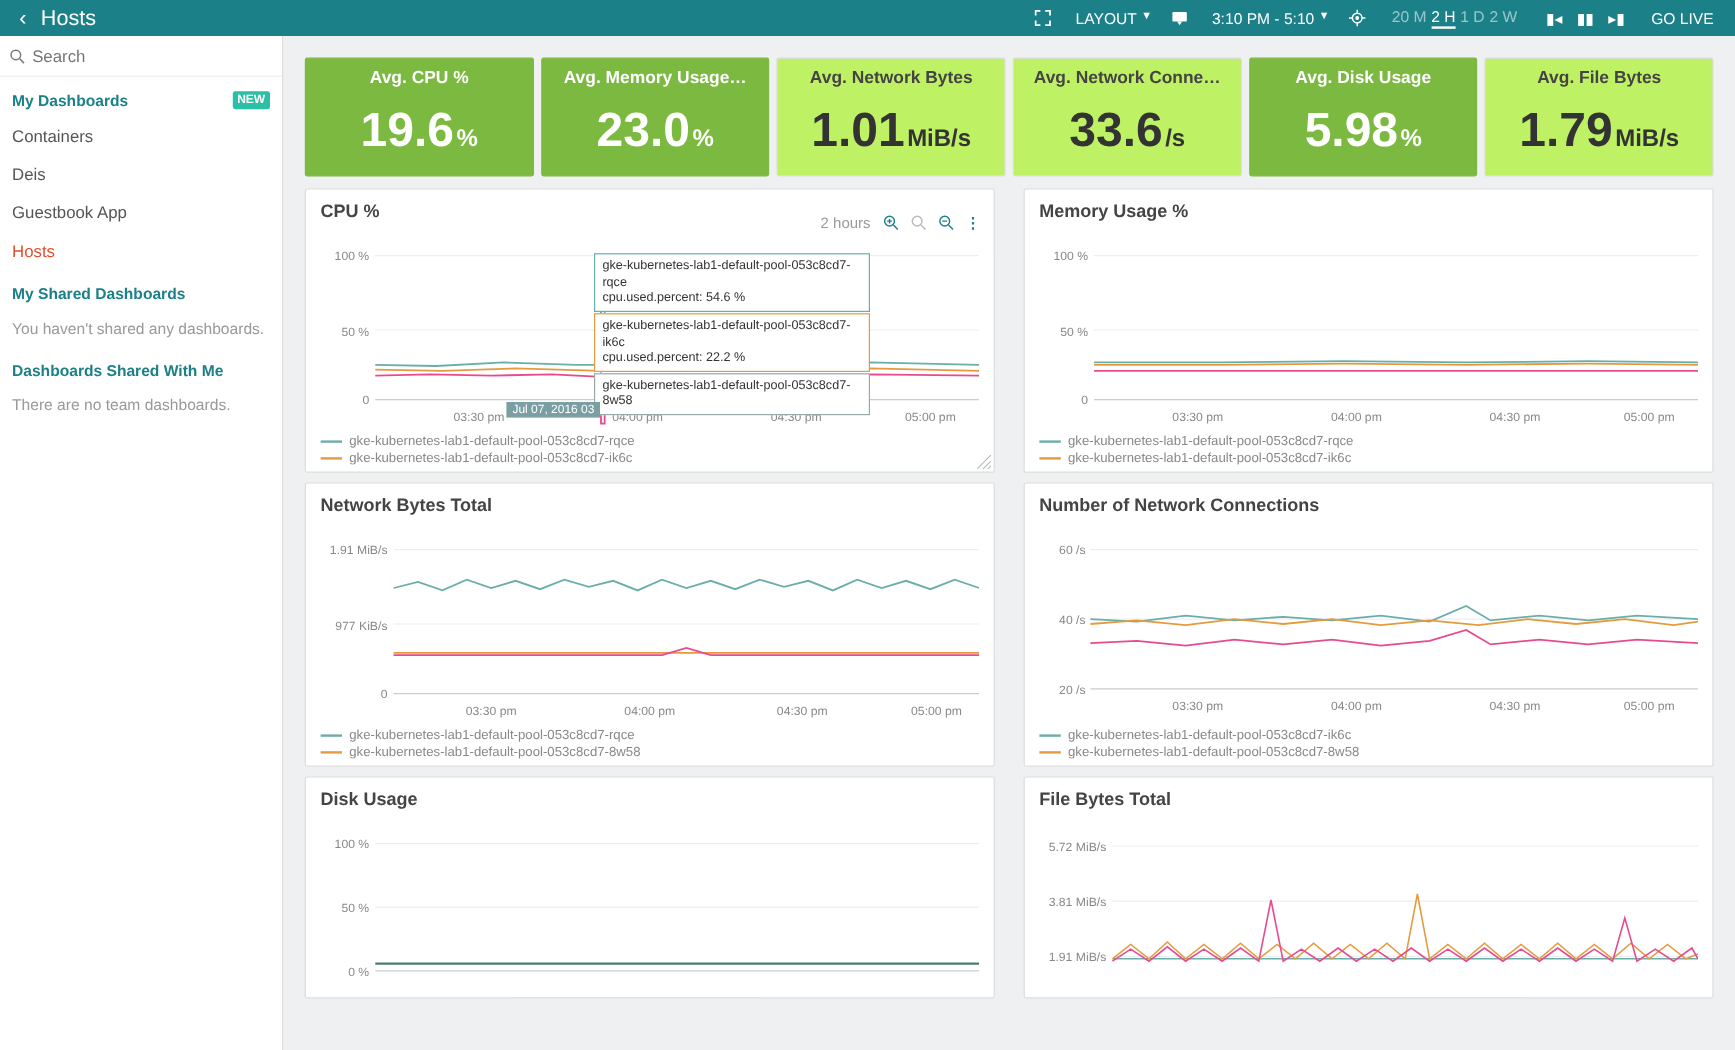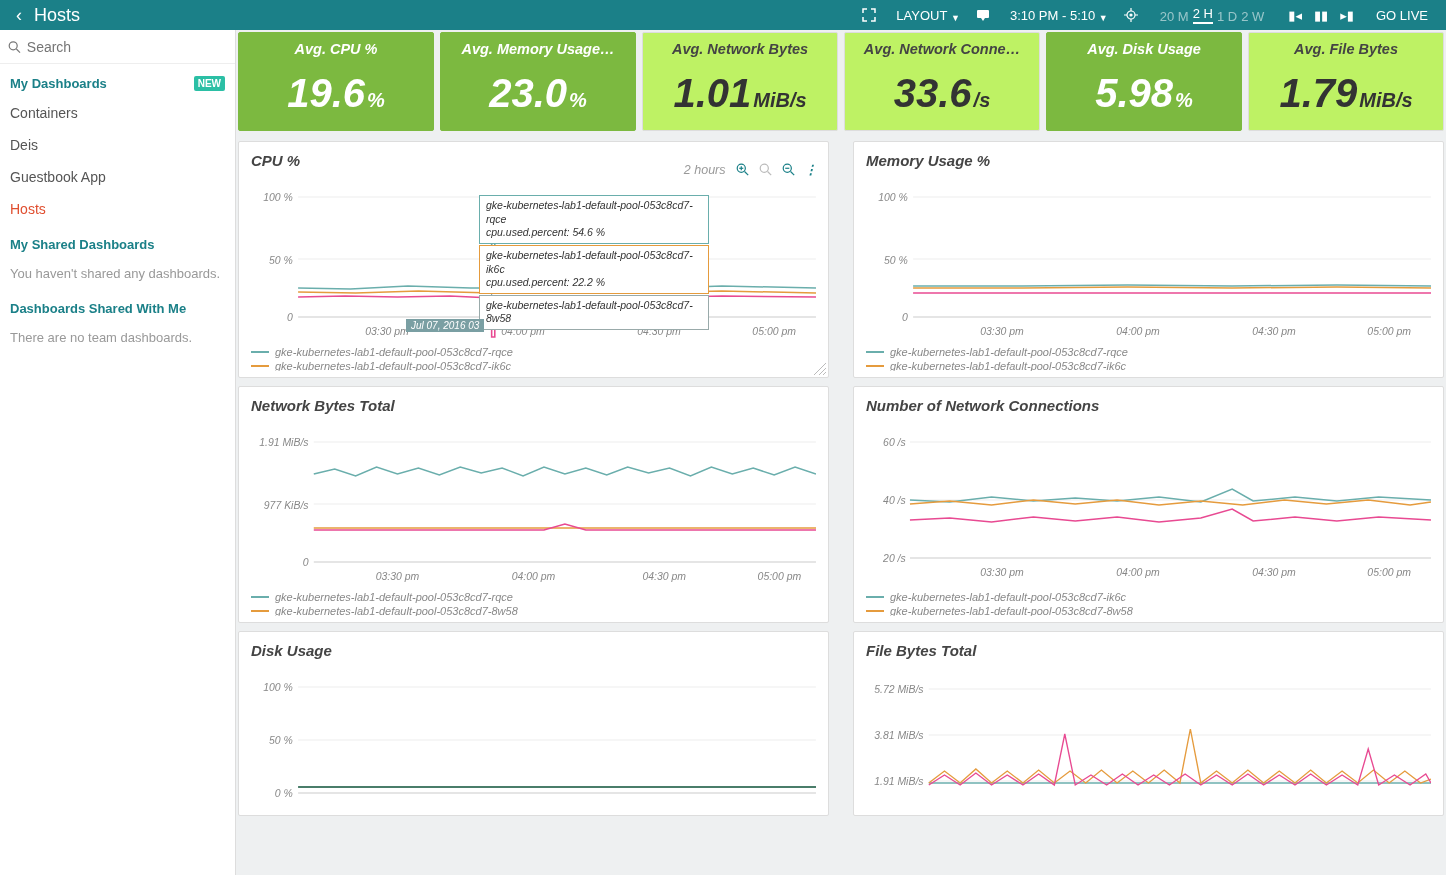--- a/index.html
+++ b/index.html
@@ -3,39 +3,39 @@
 <meta charset="utf-8">
 <style>
   * { margin:0; padding:0; box-sizing:border-box; font-family:"Helvetica Neue",Helvetica,Arial,sans-serif; }
   body { background:#eef0f1; color:#666; width:1446px; height:875px; overflow:hidden; font-size:13px; }
 
   
   .topbar { height:30px; background:#1b8088; color:#fff; display:flex; align-items:center; padding:0 10px; font-size:13px; }
   .topbar .back { width:18px; text-align:center; cursor:pointer; font-size:18px; line-height:18px; }
   .topbar .title { font-size:18px; font-weight:300; margin-left:6px; }
   .topbar .spacer { flex:1; }
-  .topbar .tb-item { margin:0 8px; display:flex; align-items:flex-end; cursor:pointer; white-space:nowrap; }
+  .topbar .tb-item { margin:0 8px; display:flex; align-items:flex-start; cursor:pointer; white-space:nowrap; }
   .topbar .tb-icon { width:18px; text-align:center; }
   .topbar .time-range span { margin:0 2px; opacity:.55; cursor:pointer; font-size:13px; }
   .topbar .time-range span.active { opacity:1; border-bottom:2px solid #fff; padding-bottom:1px; }
   .topbar .playback span { margin:0 6px; cursor:pointer; }
 
   
   .main { display:flex; height:calc(100% - 30px); }
   .sidebar { width:236px; background:#fff; border-right:1px solid #ddd; padding:0; }
   .search { display:flex; align-items:center; height:34px; border-bottom:1px solid #eee; padding:0 8px; }
   .search svg { width:14px; height:14px; fill:#777; }
   .search input { border:none; outline:none; font-size:14px; margin-left:6px; width:100%; color:#a21caf; }
   .side-head { color:#1b8088; font-weight:600; font-size:13px; padding:12px 10px 6px; display:flex; align-items:center; justify-content:space-between; }
   .badge-new { background:#2bbfa5; color:#fff; font-size:10px; font-weight:700; padding:2px 4px; border-radius:2px; }
   .side-link { padding:8px 10px; font-size:14px; color:#555; cursor:pointer; }
   .side-link.active { color:#e04e2f; }
   .side-note { padding:8px 10px; font-size:13px; color:#999; }
 
-  .content { flex:1; padding:2px; overflow:auto;font-style:italic; }
+  .content { flex:1; padding:18px; overflow:auto; }
 
   
   .kpi-row { display:flex; gap:6px; margin-bottom:10px; }
   .kpi { flex:1; background:#bef264; border:1px solid #ddd; border-radius:2px; padding:8px 12px 14px; text-align:center; }
   .kpi.green { background:#7cb940; color:#fff; border-color:#7cb940; }
   .kpi-label { font-size:14.5px; font-weight:600; white-space:nowrap; overflow:hidden; text-overflow:ellipsis; }
   .kpi.green .kpi-label { color:#fff; }
   .kpi .kpi-label:not(.greenlbl){ color:#444; }
   .kpi-val { font-size:40px; font-weight:700; margin-top:14px; display:flex; align-items:baseline; justify-content:center; gap:2px; }
   .kpi-val .unit { font-size:20px; font-weight:600; }

